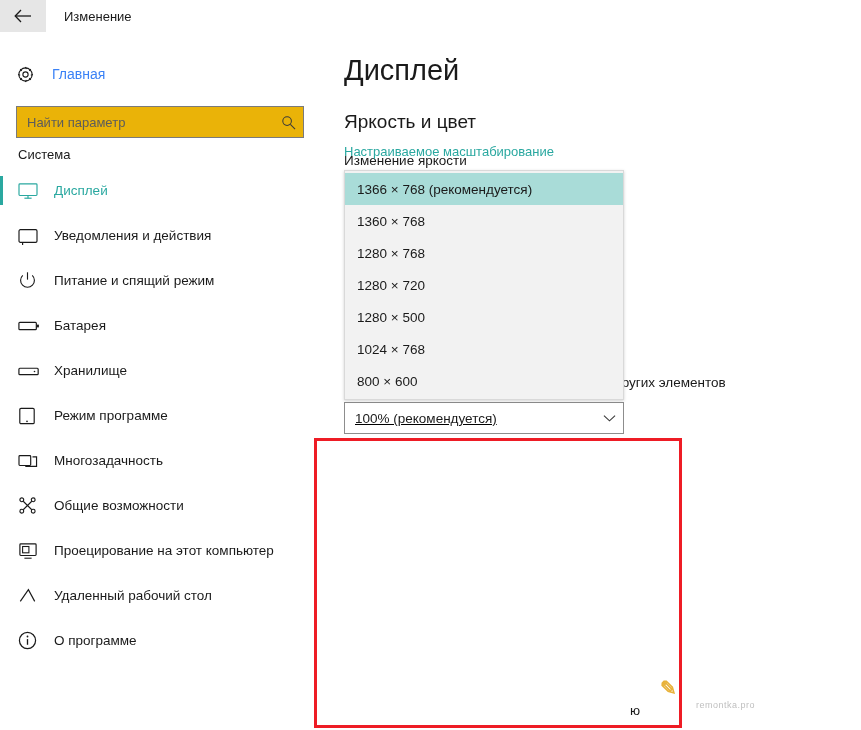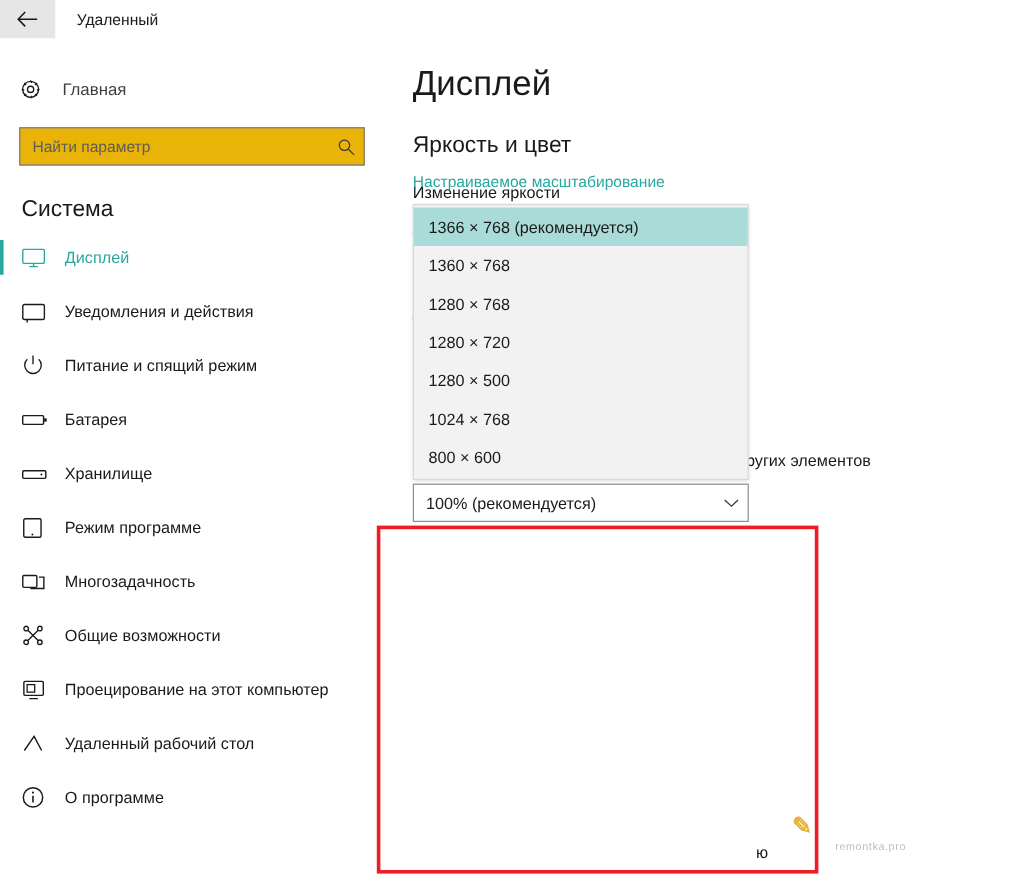--- a/index.html
+++ b/index.html
@@ -43,21 +43,21 @@
     background: #ffffff;
   }
   .home-row {
     display: flex; align-items: center;
     height: 40px;
     padding-left: 16px;
     margin-top: 22px;
     cursor: pointer;
   }
   .home-row .ico { width: 28px; display: flex; align-items: center; }
-  .home-row .lbl { font-size: 14px; color: #404040; margin-left: 8px; }
+  .home-row .lbl { font-size: 14px; color: #3b82f6; margin-left: 8px; }
 
   .search-box {
     position: relative;
     margin: 12px 16px 0 16px;
     height: 32px;
     border: 1px solid #7a7a7a;
     background: #eab308;
     display: flex; align-items: center;
   }
   .search-box input {
@@ -70,22 +70,22 @@
     color: #555;
     background: transparent;
   }
   .search-box input::placeholder { color: #5c5c5c; }
   .search-ico {
     width: 30px; height: 30px;
     display: flex; align-items: center; justify-content: center;
   }
 
   .section-label {
-    margin: 26px 0 6px 18px;
-    font-size: 19px;
+    margin: 9px 0 6px 18px;
+    font-size: 13px;
     color: #1a1a1a;
   }
 
   .nav-list { margin-top: 2px; }
   .nav-item {
     position: relative;
     display: flex; align-items: center;
     height: 45px;
     padding-left: 18px;
     cursor: pointer;
@@ -190,20 +190,21 @@
 
   
   .combo {
     position: relative;
     width: 280px; height: 32px;
     margin-top: 12px;
     border: 1px solid #8d8d8d;
     background: #ffffff;
     display: flex; align-items: center;
     cursor: pointer;
+    text-decoration: underline;
   }
   .combo .val {
     font-size: 13.5px;
     color: #1a1a1a;
     padding-left: 10px;
     flex: 1;
   }
   .combo .chev {
     width: 28px; height: 30px;
     display: flex; align-items: center; justify-content: center;
@@ -276,21 +277,21 @@
 
 <div id="app">
 
   <div class="titlebar">
     <div class="back-btn">
       <svg width="18" height="14" viewBox="0 0 18 14">
         <path d="M7 1 L1.2 7 L7 13" fill="none" stroke="#1a1a1a" stroke-width="1.3"></path>
         <path d="M1.4 7 L17 7" fill="none" stroke="#1a1a1a" stroke-width="1.3"></path>
       </svg>
     </div>
-    <div class="title-text">Удаленный</div>
+    <div class="title-text">Изменение</div>
   </div>
 
   <div class="sidebar">
 
     <div class="home-row">
       <span class="ico">
         <svg width="19" height="19" viewBox="0 0 24 24">
           <circle cx="12" cy="12" r="3.3" fill="none" stroke="#1a1a1a" stroke-width="1.4"></circle>
           <path d="M12 2.6 L13.1 5.2 M12 21.4 L13.1 18.8 M2.6 12 L5.3 12.9 M21.4 12 L18.7 12.9 M5.3 5.3 L7.3 7.3 M18.7 18.7 L16.7 16.7 M5.3 18.7 L7.3 16.7 M18.7 5.3 L16.7 7.3" stroke="#1a1a1a" stroke-width="1.4" fill="none"></path>
           <circle cx="12" cy="12" r="8.4" fill="none" stroke="#1a1a1a" stroke-width="1.4"></circle>

